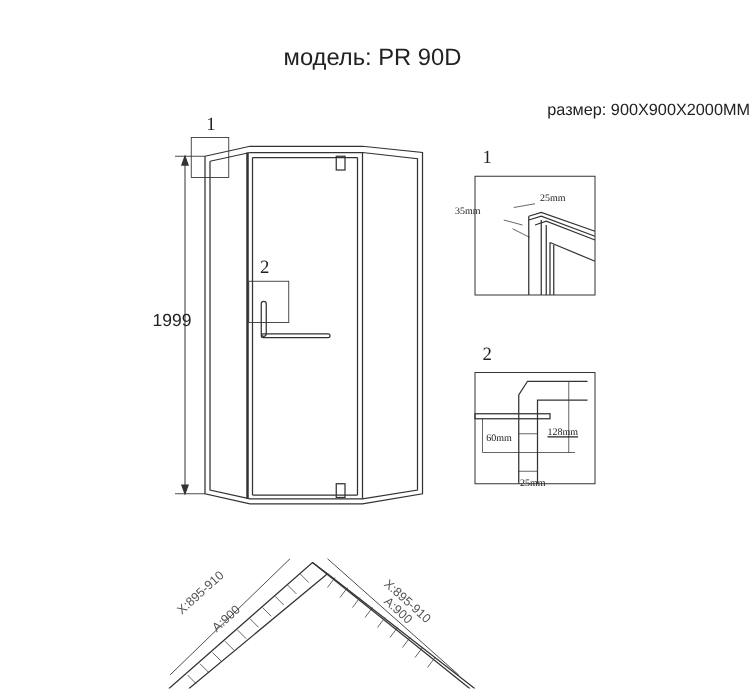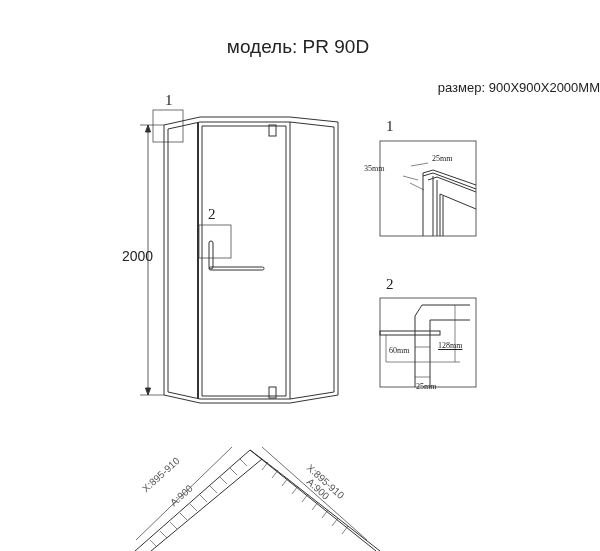--- a/index.html
+++ b/index.html
@@ -97,21 +97,21 @@
         <line x1="308" y1="494" x2="302" y2="502"></line>
           <line x1="318" y1="502" x2="312" y2="510"></line>
         <line x1="328" y1="510" x2="322" y2="518"></line>
           <line x1="338" y1="518" x2="332" y2="526"></line>
         <line x1="348" y1="526" x2="342" y2="534"></line>
       </g>
     </g>
   </g>
 </svg>
 
-<div style="position:absolute;left:122px;top:248px;font-size:14px;">2000</div>
+<div style="position:absolute;left:122px;top:248px;font-size:14px;">1999</div>
 <div class="serif" style="position:absolute;left:165px;top:92px;font-size:15px;">1</div>
 <div class="serif" style="position:absolute;left:208px;top:206px;font-size:15px;">2</div>
 
 <div class="serif" style="position:absolute;left:386px;top:118px;font-size:15px;">1</div>
 <div class="serif" style="position:absolute;left:432px;top:154px;font-size:8px;">25mm</div>
 <div class="serif" style="position:absolute;left:364px;top:164px;font-size:8px;">35mm</div>
 
 <div class="serif" style="position:absolute;left:386px;top:276px;font-size:15px;">2</div>
 <div class="serif" style="position:absolute;left:389px;top:346px;font-size:8px;text-align:center;">60mm</div>
 <div class="serif" style="position:absolute;left:438px;top:341px;font-size:8px;text-decoration:underline;">128mm</div>

